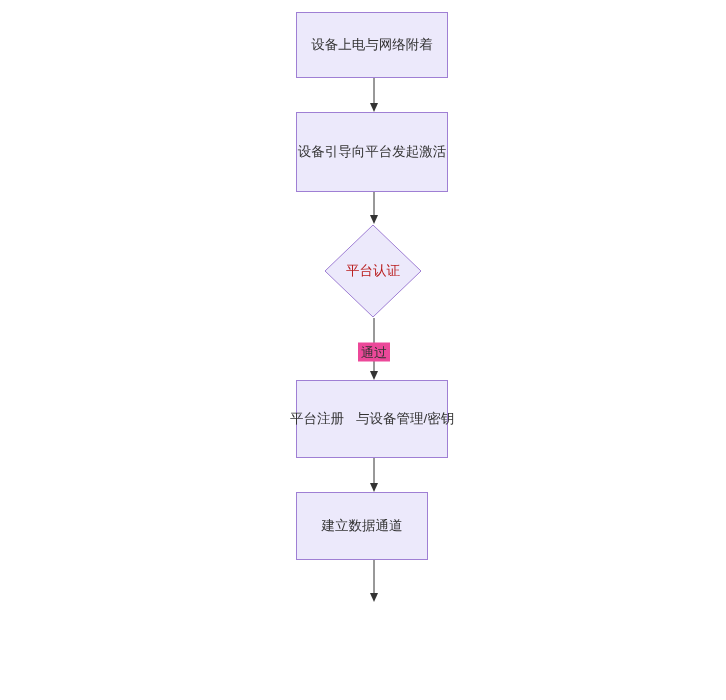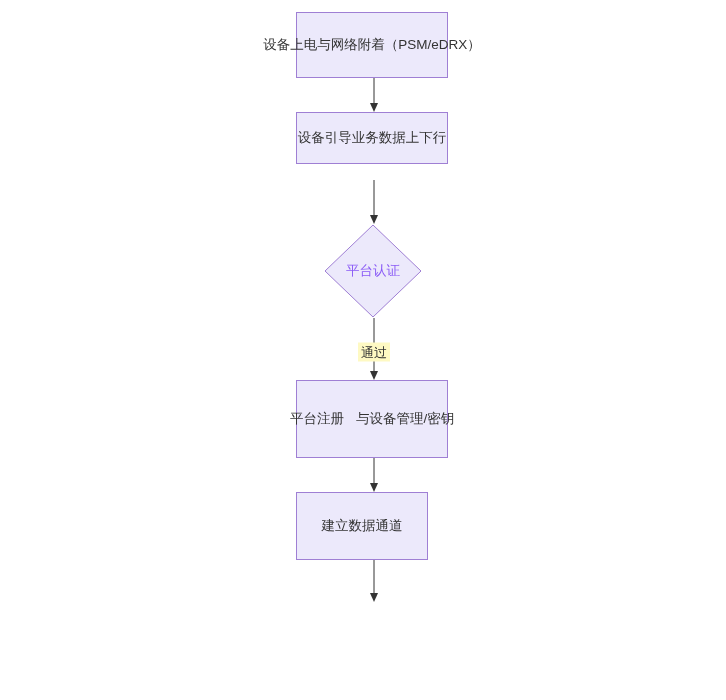--- a/index.html
+++ b/index.html
@@ -46,38 +46,38 @@
   }
   .diamond-wrap svg {
     position: absolute;
     top: 0;
     left: 0;
     overflow: visible;
   }
   .diamond-label {
     position: relative;
     z-index: 2;
-    color: #8b5cf6;
+    color: #b91c1c;
     font-size: 13.5px;
     line-height: 22px;
     text-align: center;
     white-space: nowrap;
   }
   .edge {
     position: absolute;
     z-index: 1;
   }
   .edge svg {
     display: block;
     overflow: visible;
   }
   .edge-label {
     position: absolute;
     z-index: 4;
-    background: #fef9c3;
+    background: #ec4899;
     color: #333333;
     font-size: 13px;
     line-height: 17px;
     padding: 1px 3px;
     white-space: nowrap;
     transform: translate(-50%, -50%);
   }
 </style>
 </head>
 <body>
@@ -115,26 +115,25 @@
 
   <div class="edge" style="left:360px; top:560px; width:28px; height:44px;">
     <svg width="28" height="44" viewBox="0 0 28 44">
       <path d="M14 0 L14 35" stroke="#333333" stroke-width="1" fill="none"></path>
       <path d="M14 42 L10 33 L18 33 Z" fill="#333333"></path>
     </svg>
   </div>
 
   <div class="node" style="left:296px; top:12px; width:152px; height:66px;">
     <span class="line">设备上电与网络附着</span>
-    <span class="line">（PSM/eDRX）</span>
   </div>
 
-  <div class="node" style="left:296px; top:112px; width:152px; height:52px;">
+  <div class="node" style="left:296px; top:112px; width:152px; height:80px;">
     <span class="line">设备引导</span>
-    <span class="line">业务数据上下行</span>
+    <span class="line">向平台发起激活</span>
   </div>
 
   <div class="diamond-wrap" style="left:324px; top:224px; width:98px; height:94px;">
     <svg width="98" height="94" viewBox="0 0 98 94">
       <polygon points="49,1 97,47 49,93 1,47" fill="#ece9fb" stroke="#9f7fd4" stroke-width="1"></polygon>
     </svg>
     <span class="diamond-label">平台认证</span>
   </div>
 
   <div class="node" style="left:296px; top:380px; width:152px; height:78px;gap:12px;">

